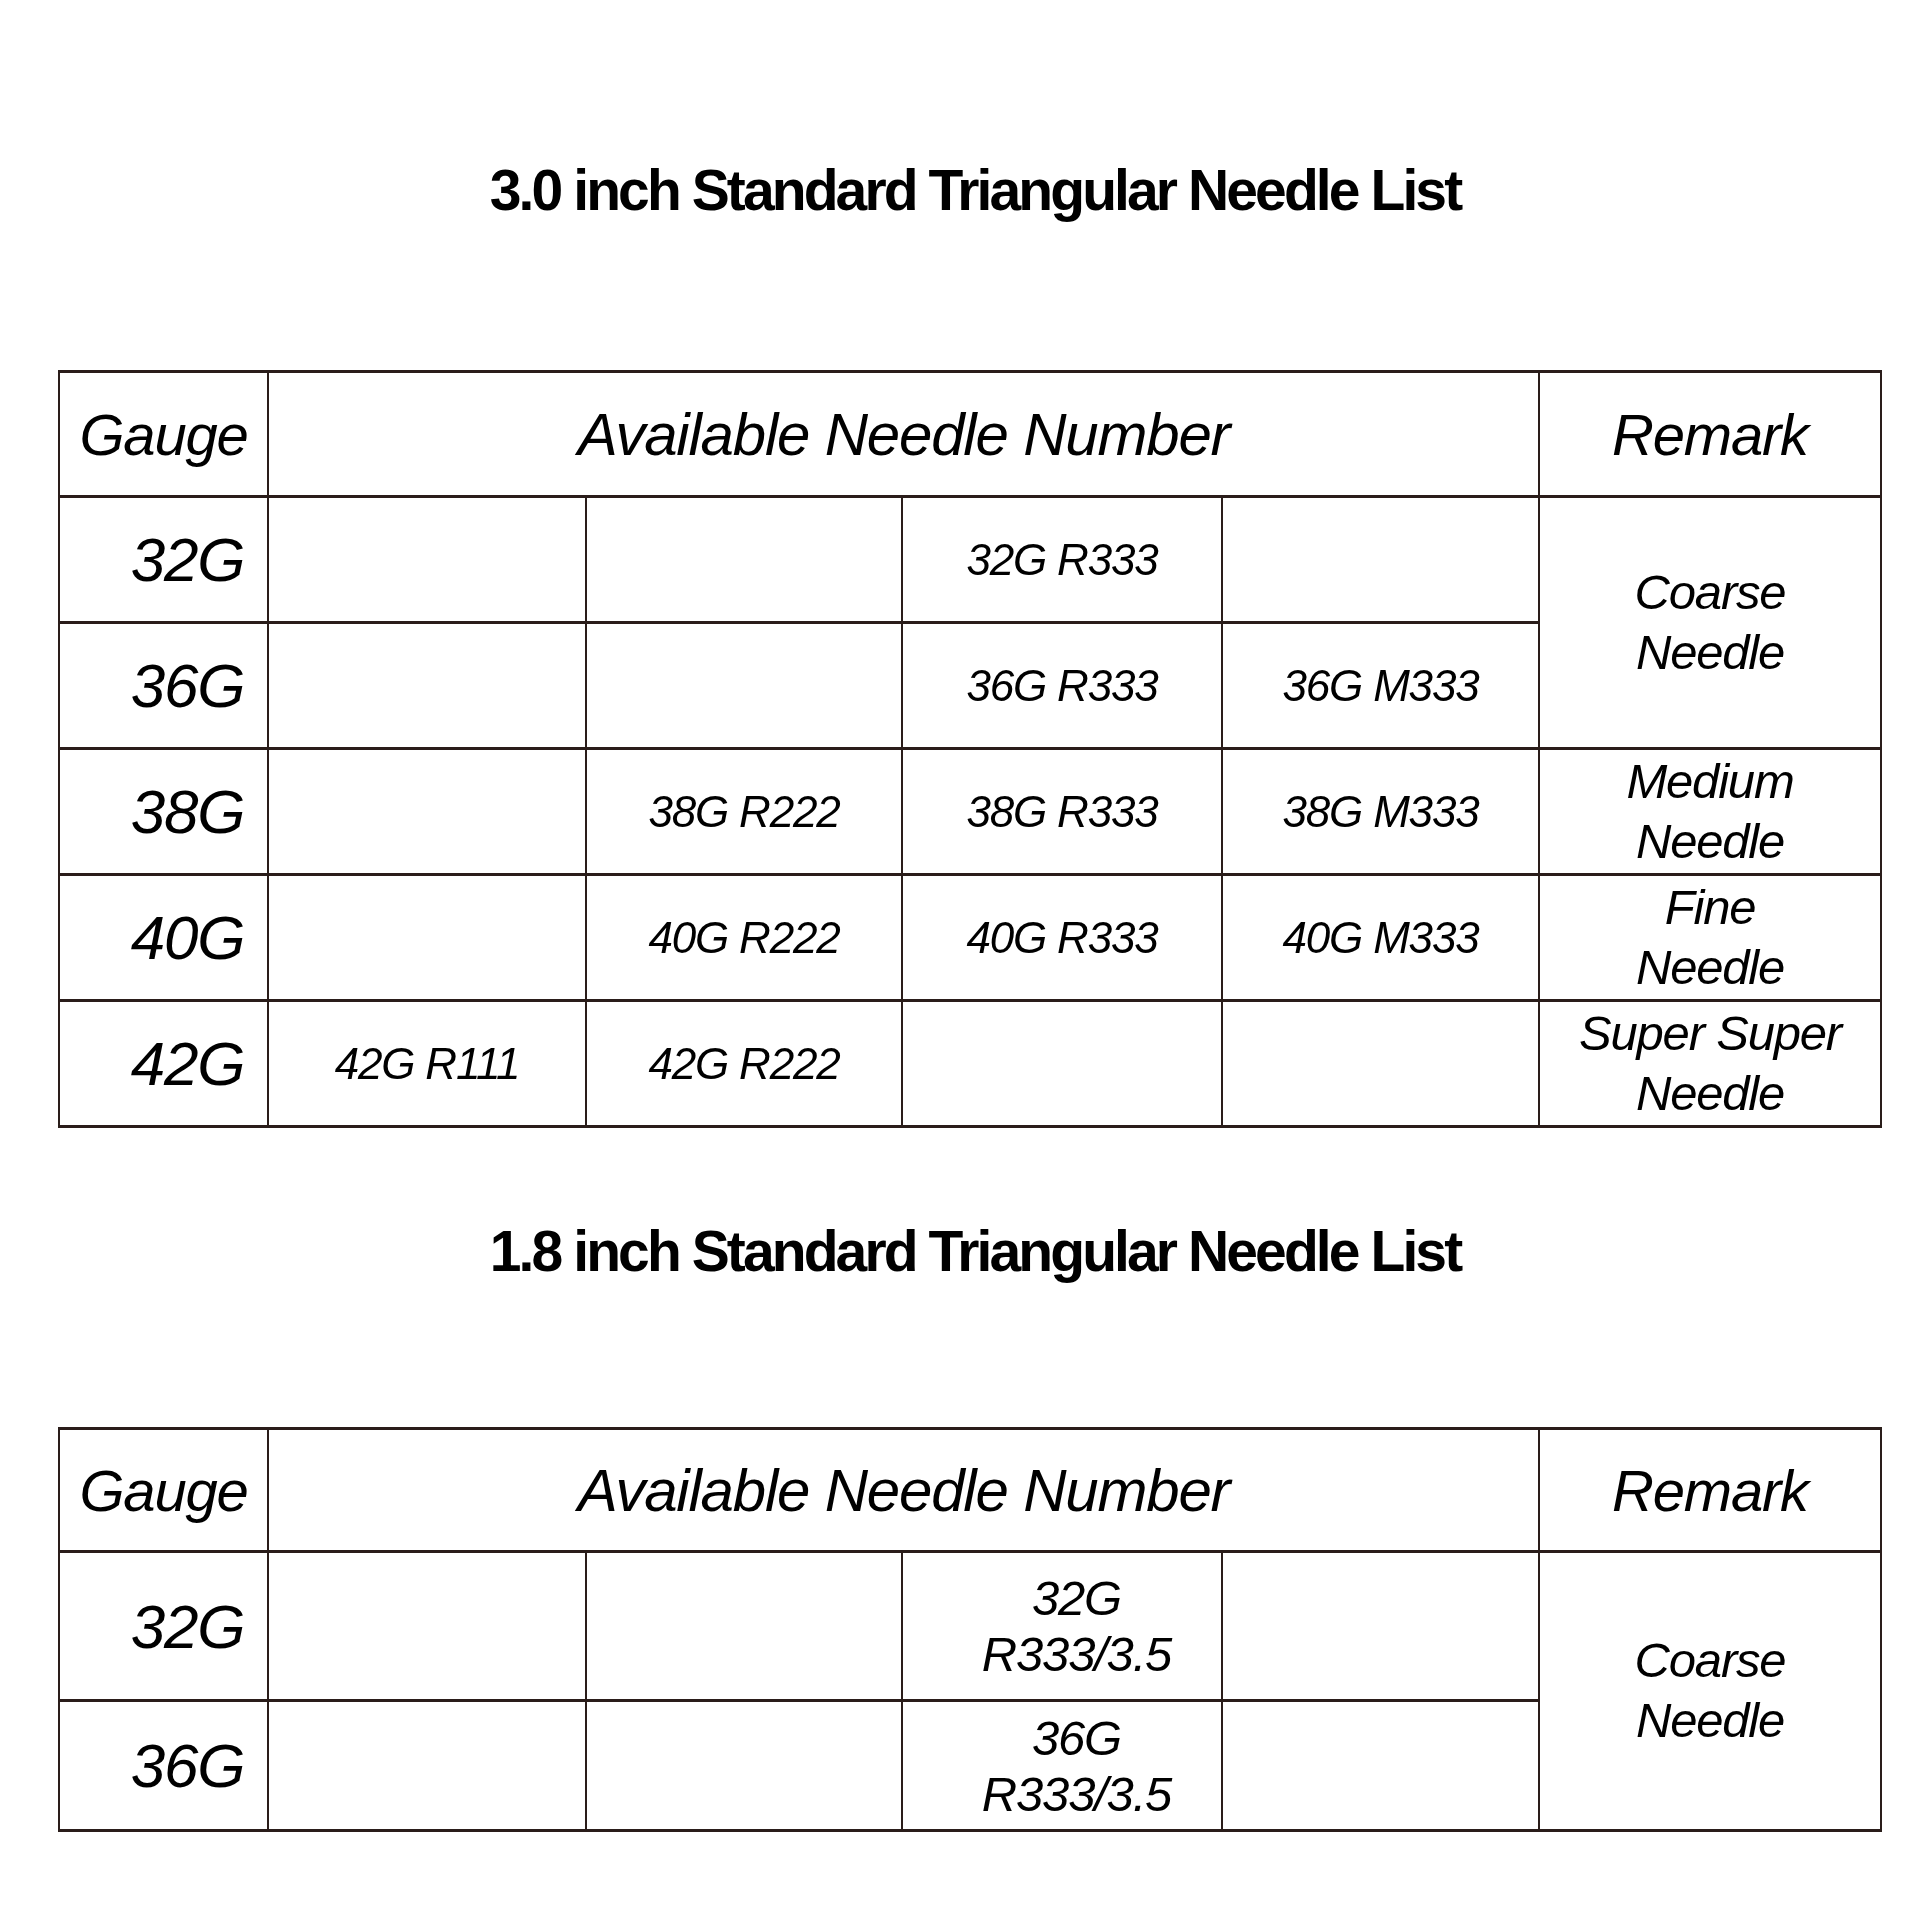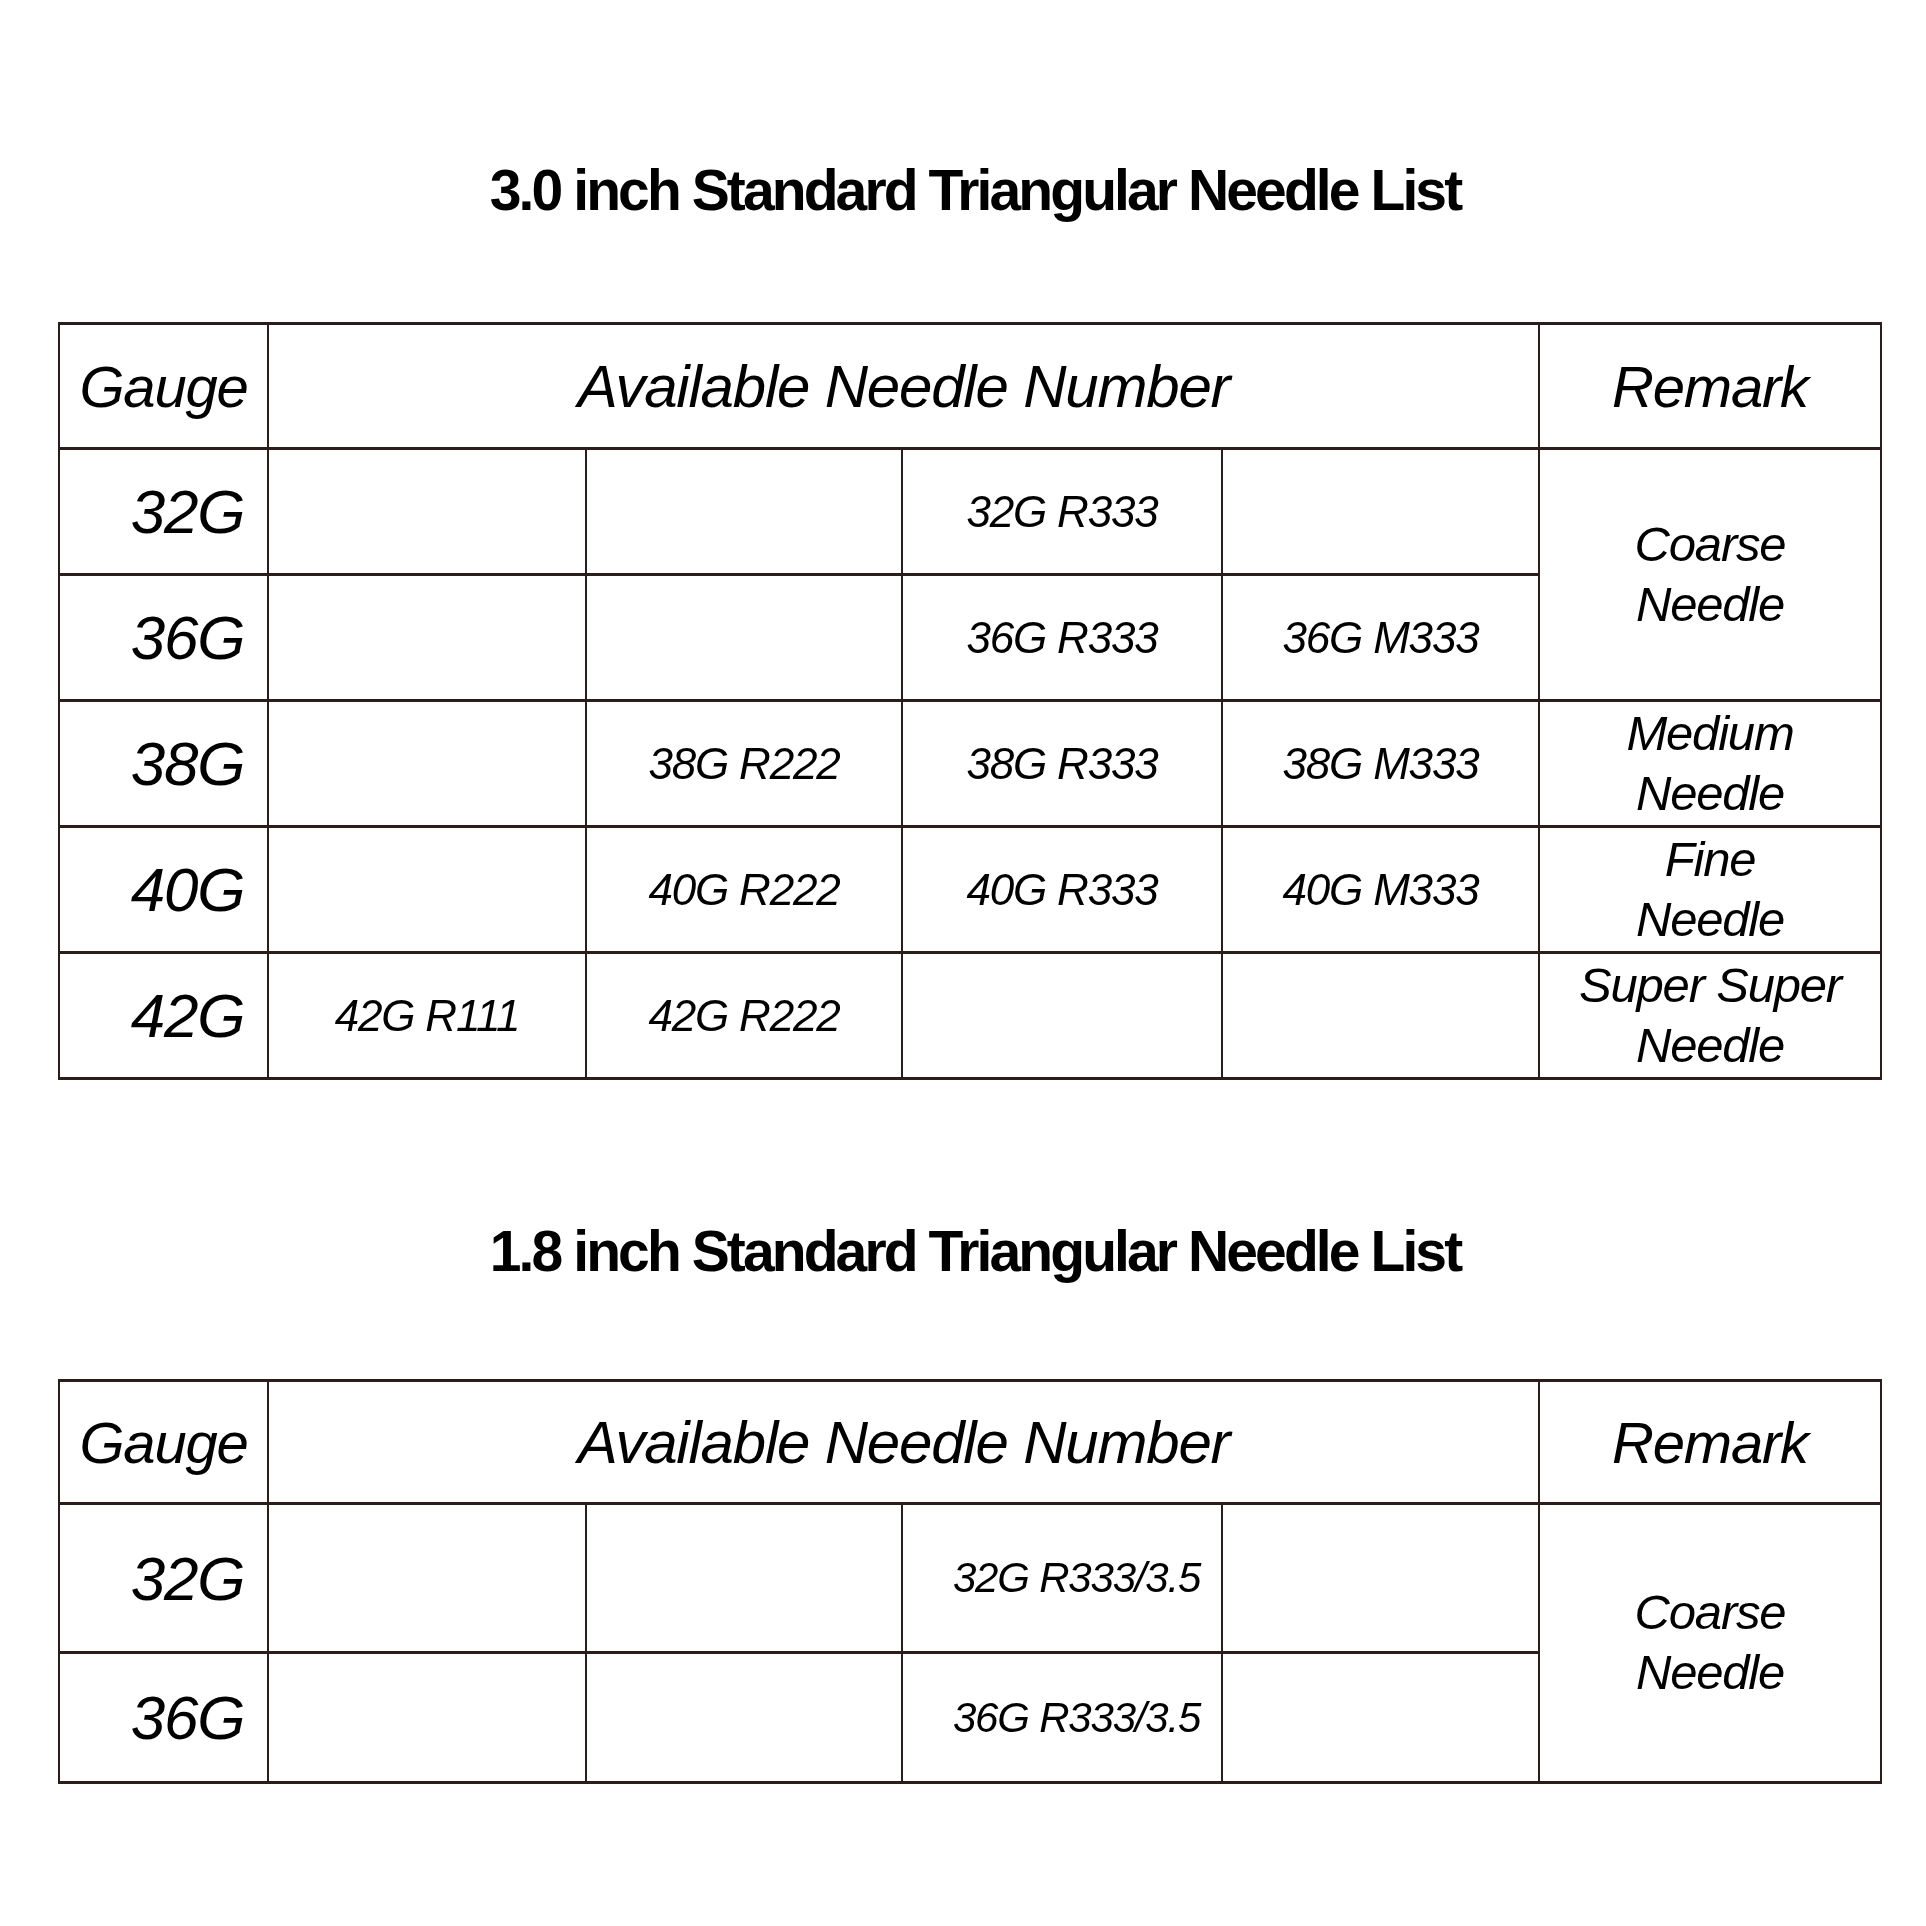--- a/index.html
+++ b/index.html
@@ -28,39 +28,40 @@
   .title-2{top:1218px;}
 
   table.needle-table{
     position:absolute;
     left:58px;
     border-collapse:collapse;
     table-layout:fixed;
     width:1822px;
     font-style:italic;
     letter-spacing:-1.2px;
+    margin-top:48px;
   }
   .table-1{top:322px;}
   .table-2{top:1379px;}
 
   table.needle-table th,
   table.needle-table td{
     border:2.3px solid var(--border-color);
     border-top-width:3.5px;
     border-bottom-width:3.5px;
     vertical-align:middle;
     text-align:center;
     font-weight:400;
     overflow:hidden;
   }
   th.side-header{font-size:58px;}
   th.main-header{font-size:60px;}
   td.gauge-cell{font-size:62px;padding-left:48px;}
   td.needle-cell{font-size:44px;}
-  .table-2 td.needle-cell{font-size:42px;padding-left:29px;}
+  .table-2 td.needle-cell{font-size:49px;padding-left:29px;}
   td.remark-cell{font-size:49px;line-height:1.22;}
   td.remark-cell .remark-line{display:block;text-align:center;}
 
   
   .table-1 tr.header-row{height:125px;}
   .table-1 tr.data-row{height:126px;}
   .table-2 tr.header-row{height:123px;}
   .table-2 tr.data-row-1{height:149px;}
   .table-2 tr.data-row-2{height:130px;}
 </style>

